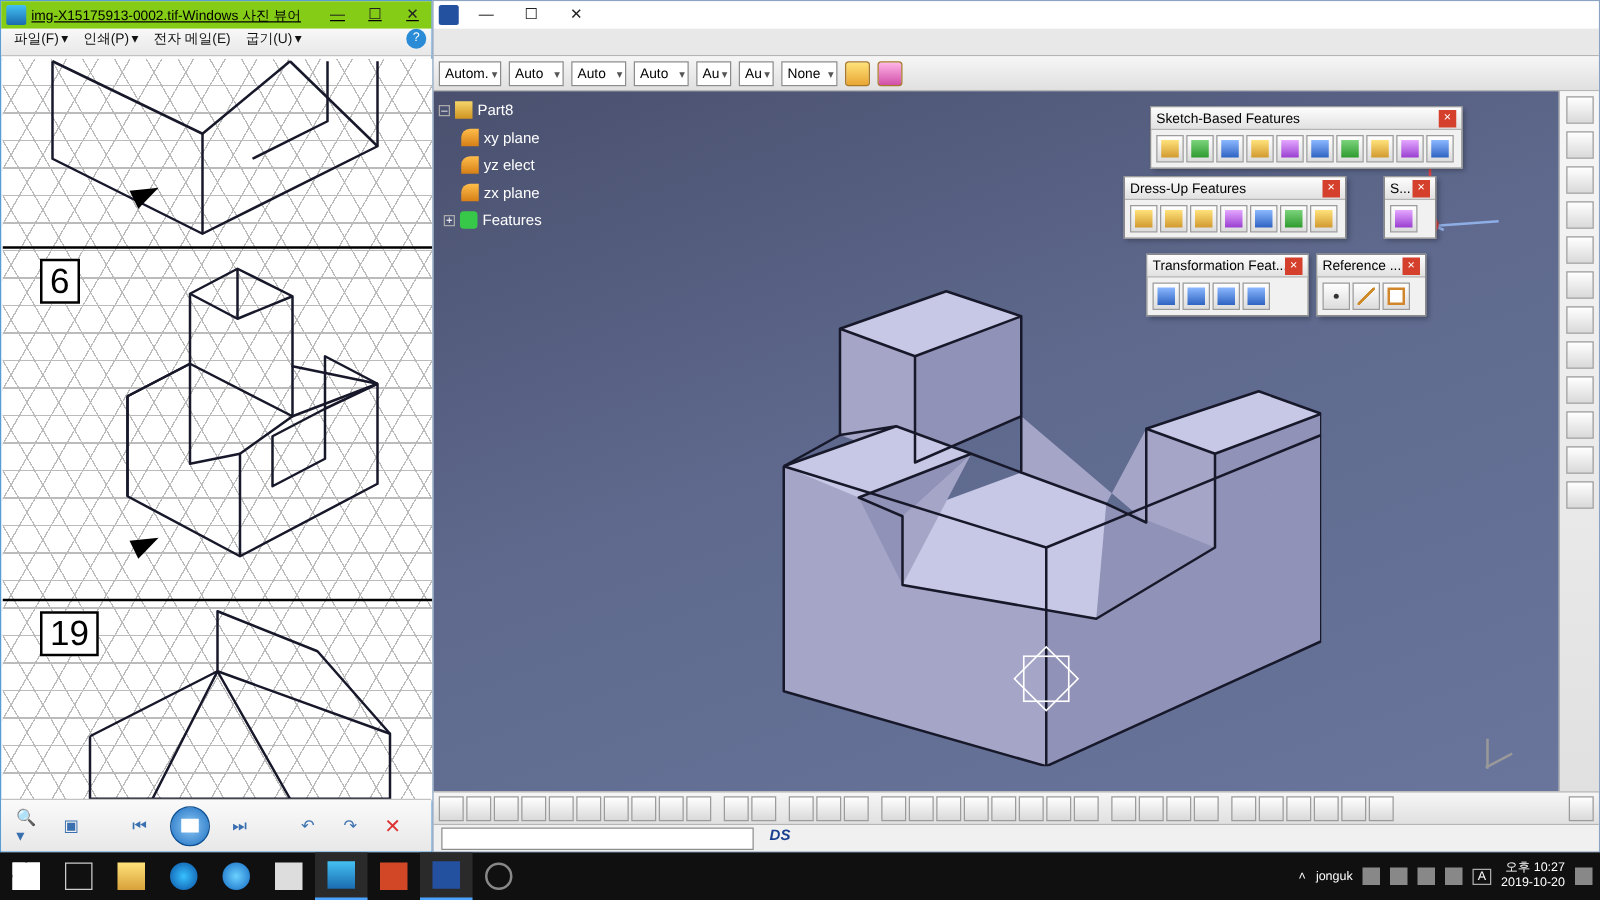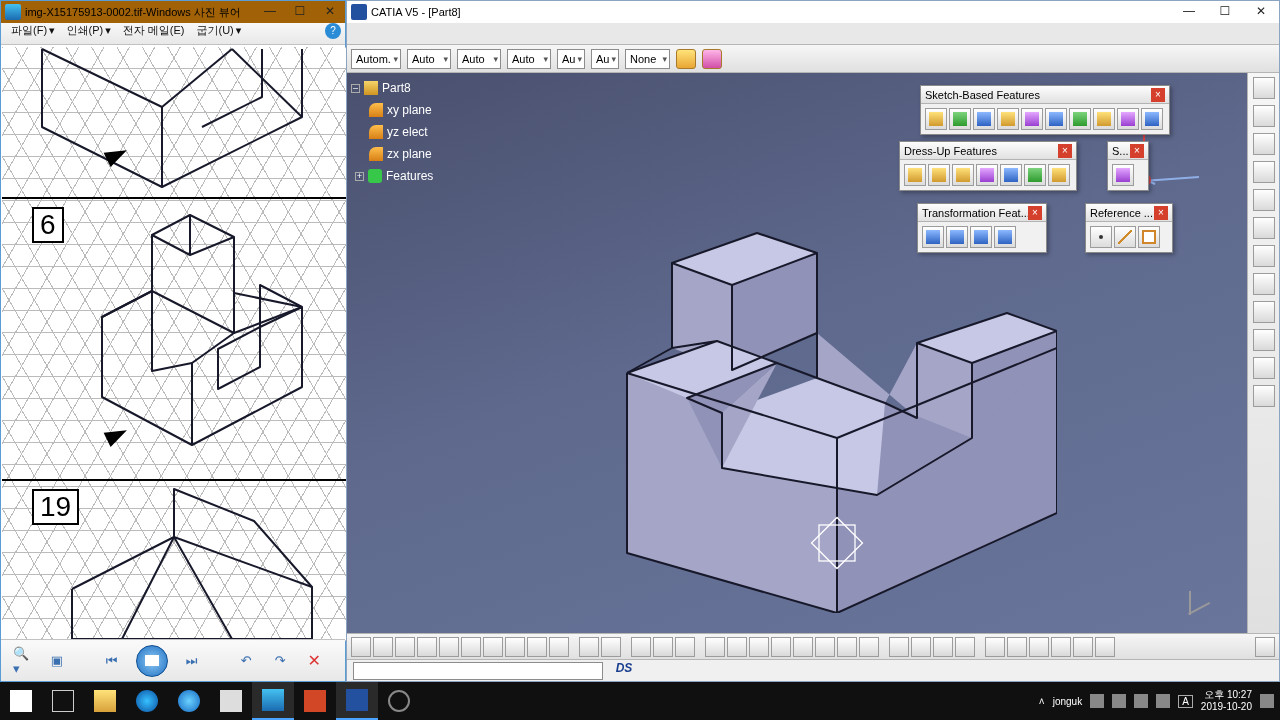--- a/index.html
+++ b/index.html
@@ -1,20 +1,20 @@
 <!DOCTYPE html>
 <html><head>
 <meta charset="utf-8">
 <style>
 * { box-sizing: border-box; margin: 0; padding: 0; font-family: "Segoe UI", Tahoma, sans-serif; }
 body { width: 1280px; height: 720px; overflow: hidden; background: #000; position: relative; }
 
 
 .viewer-window { position: absolute; left: 0; top: 0; width: 346px; height: 682px; background: #fff; border: 1px solid #5a9dd4; }
-.titlebar { height: 22px; background: #a16207; display: flex; align-items: center; font-size: 11px; }
+.titlebar { height: 22px; background: #84cc16; display: flex; align-items: center; font-size: 11px; text-decoration: underline; }
 .titlebar .icon { width: 16px; height: 16px; margin: 0 4px; background: linear-gradient(#44c1f1,#1a6bb0); border-radius: 2px; }
 .titlebar .title { flex: 1; white-space: nowrap; overflow: hidden; }
 .titlebar .winbtns { display: flex; }
 .titlebar .winbtn { width: 30px; height: 20px; font-size: 12px; text-align: center; line-height: 18px; color: #222; }
 .menubar { height: 22px; background: linear-gradient(#f8f8f8,#e8e8e8); border-bottom: 1px solid #c2c2c2; display: flex; align-items: flex-start; font-size: 11px; padding: 0 4px; color: #111; }
 .menubar .mitem { padding: 0 6px; display: flex; align-items: center; gap: 2px; }
 .menubar .sep { flex: 1; }
 .menubar .help { width: 16px; height: 16px; border-radius: 50%; background: #2a8bd6; color: #fff; text-align: center; line-height: 16px; font-size: 10px; }
 
 .viewer-body { position: absolute; left: 1px; top: 46px; width: 344px; height: 594px; background: #fff; overflow: hidden; }
@@ -191,21 +191,20 @@
     <div style="flex:.3"></div>
     <div class="vf-btn">↶</div>
     <div class="vf-btn">↷</div>
     <div class="vf-btn vf-close">✕</div>
   </div>
 </div>
 
 <div class="catia-window">
   <div class="catia-titlebar">
     <div class="cicon"></div>
-    <div class="ctitle">CATIA V5 - [Part8]</div>
     <div class="winbtn">—</div>
     <div class="winbtn">☐</div>
     <div class="winbtn">✕</div>
   </div>
   <div class="catia-menubar"></div>
 
   <div class="catia-ribbon">
     <div class="combo" style="width:50px">Autom.</div>
     <div class="combo" style="width:44px">Auto</div>
     <div class="combo" style="width:44px">Auto</div>
@@ -388,21 +387,21 @@
           </div>
         <div class="tbtn">
             <span class="ic-rev"></span>
           </div>
         <div class="tbtn">
             <span class="ic-rev"></span>
           </div>
       </div>
     </div>
 
-    <div class="toolpanel" style="left:738px; top:130px; width:88px">
+    <div class="toolpanel" style="left:706px; top:130px; width:88px">
       <div class="tp-head">
           <div class="tp-title">Reference ...</div>
           <div class="tp-close">×</div>
         </div>
       <div class="tp-body">
         <div class="tbtn">
             <span style="width:4px;height:4px;background:#333;border-radius:50%"></span>
           </div>
         <div class="tbtn">
             <span class="ic-lin"></span>

